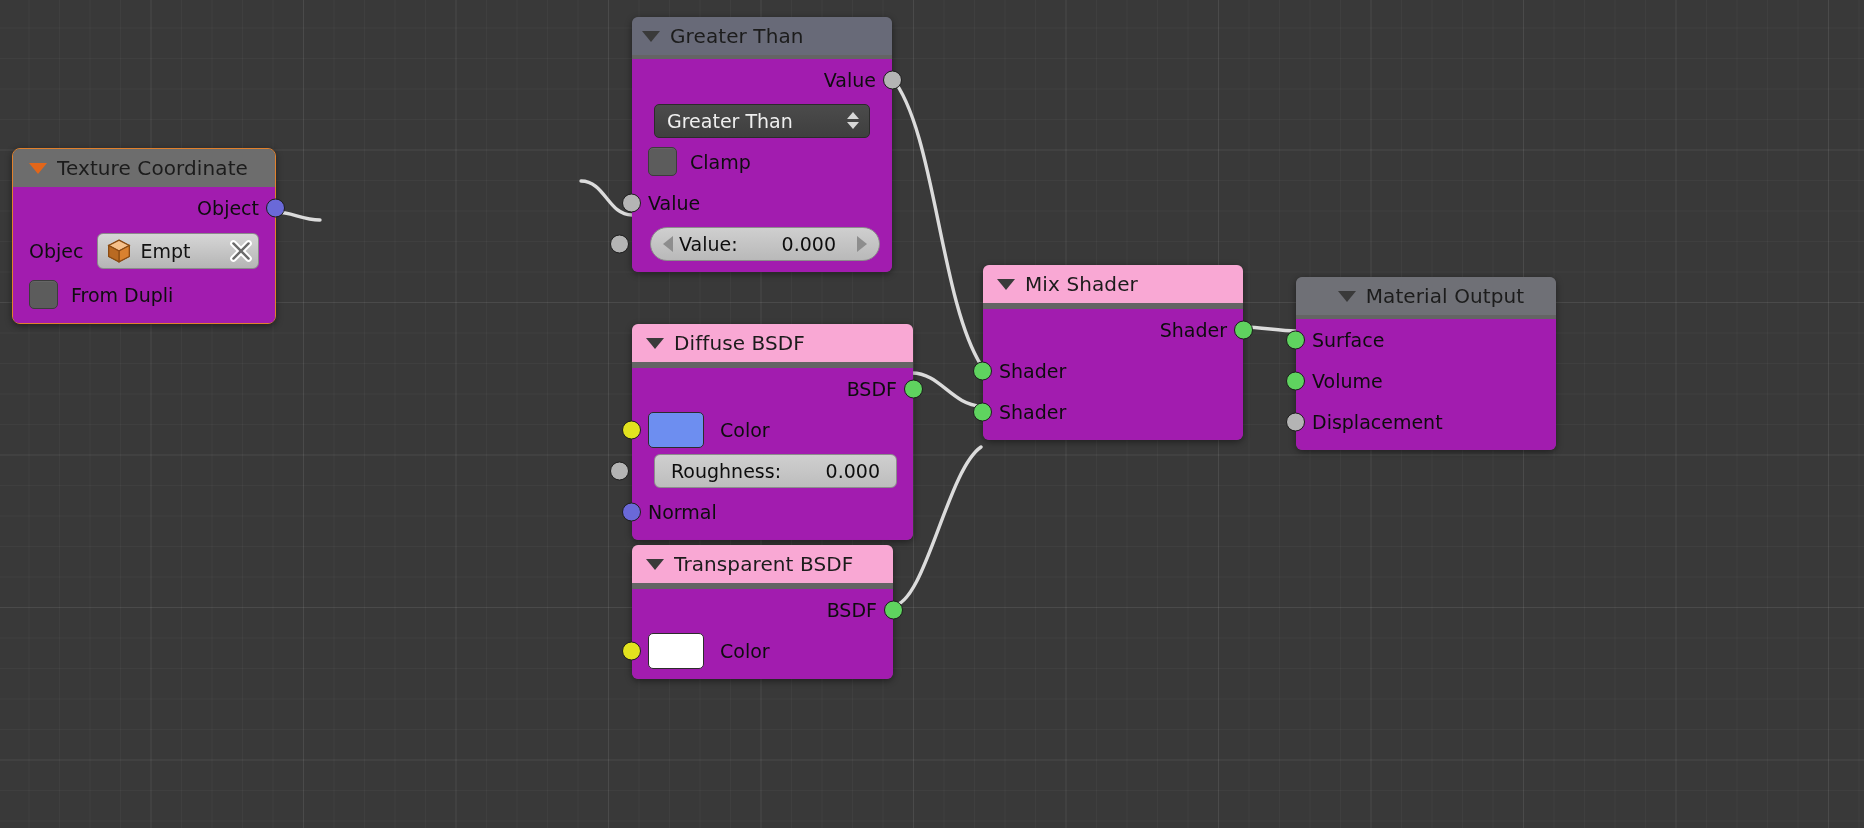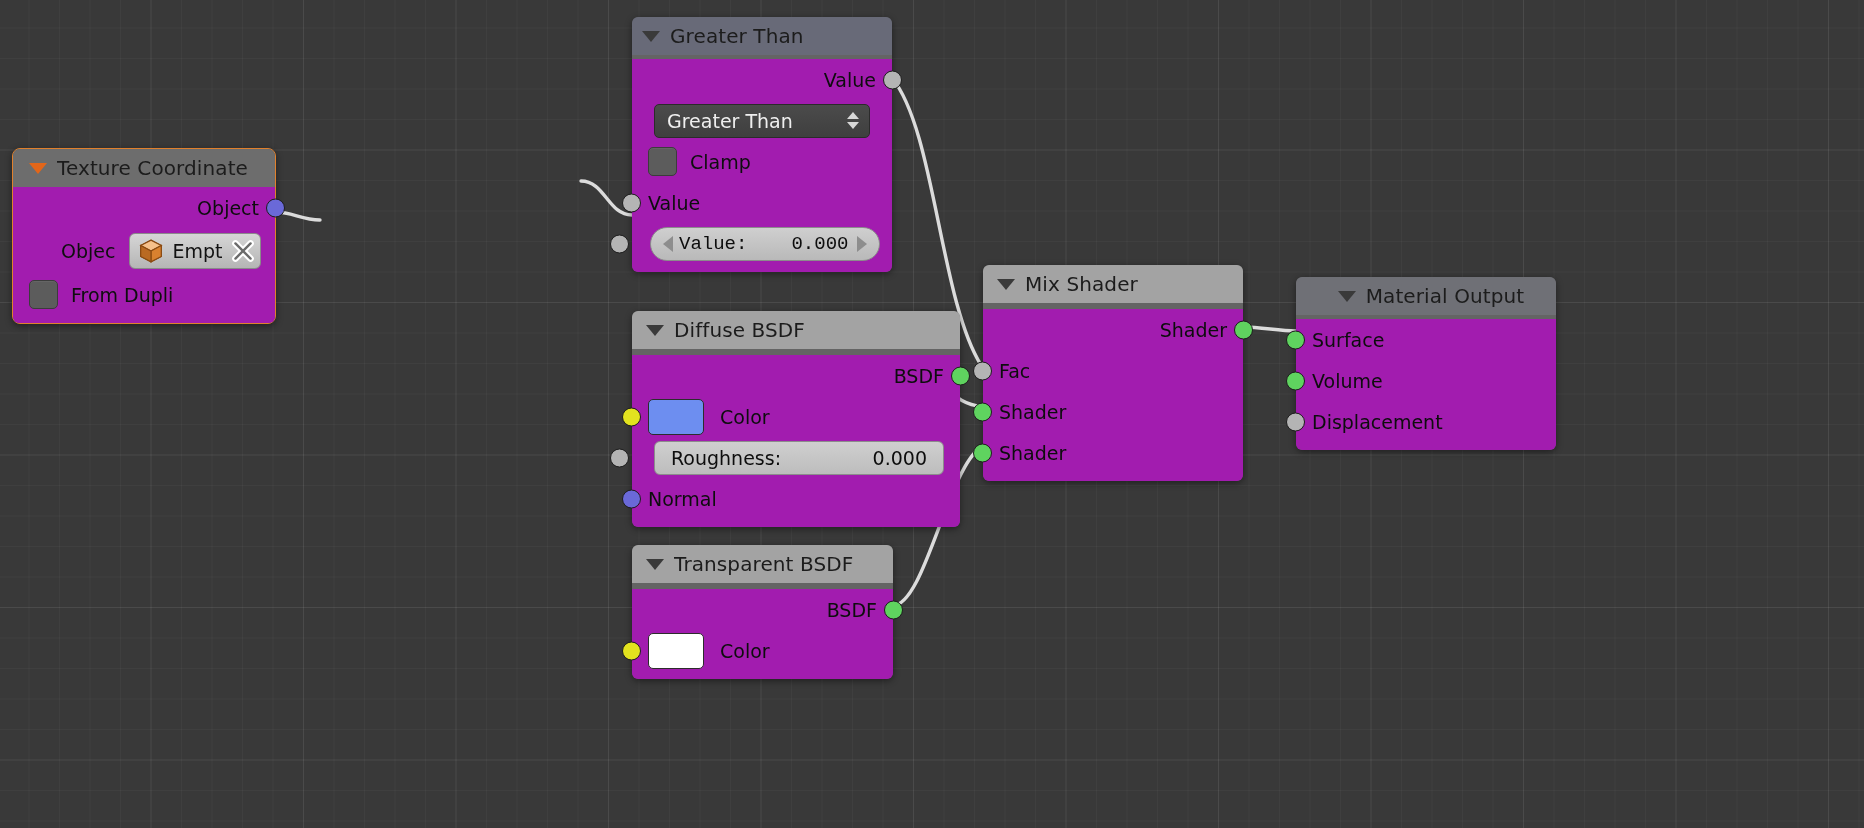--- a/index.html
+++ b/index.html
@@ -43,21 +43,21 @@
   .node-header {
     height: 38px;
     border-radius: 6px 6px 0 0;
     background: #6f6f77;
     display: flex;
     align-items: center;
     padding-left: 10px;
     box-sizing: border-box;
   }
   .node.selected .node-header { border-radius: 7px 7px 0 0; }
-  .node-header.shader  { background: #a3a3a3; padding-left: 14px; }
+  .node-header.shader  { background: #f9a8d4; padding-left: 14px; }
   .node-header.input   { background: #6d6d6d; padding-left: 16px; }
   .node-header.conv    { background: #686a78; }
   .node-header.output  { background: #6f7076; justify-content: center; }
 
   .tri {
     width: 0; height: 0;
     border-left: 9px solid transparent;
     border-right: 9px solid transparent;
     border-top: 11px solid #3a3a3a;
     margin-right: 10px;
@@ -81,21 +81,21 @@
   }
 
   .row {
     position: relative;
     height: 41px;
     display: flex;
     align-items: center;
     padding: 0 16px;
     box-sizing: border-box;
   }
-  .row.tall { height: 46px; margin-left: 32px; }
+  .row.tall { height: 46px; }
 
   .sock-label {
     font-size: 19px;
     color: #0d0d0d;
     white-space: nowrap;
   }
   .row.out { justify-content: flex-end; }
 
   
   .socket {
@@ -154,21 +154,20 @@
     height: 34px;
     margin: 0 0 0 6px;
     border-radius: 17px;
     background: linear-gradient(to bottom, #cfcfcf, #b9b9b9);
     border: 1px solid #8c8c8c;
     display: flex;
     align-items: center;
     padding: 0 12px;
     box-sizing: border-box;
     position: relative;
-    font-family: Liberation Mono, monospace;
   }
   .slider .s-name { font-size: 19px; color: #0d0d0d; }
   .slider .s-val  { font-size: 19px; color: #0d0d0d; margin-left: auto; margin-right: 0; }
   .slider.centered { justify-content: center; }
   .slider.centered .s-name { margin-right: 0; }
   .slider.centered .s-val { margin-left: 44px; margin-right: auto; }
   .arrow-l, .arrow-r {
     width: 0; height: 0;
     border-top: 8px solid transparent;
     border-bottom: 8px solid transparent;
@@ -315,21 +314,21 @@
           <span class="arrow-l"></span>
           <span class="s-name">Value:</span>
           <span class="s-val">0.000</span>
           <span class="arrow-r"></span>
         </div>
       </div>
 
     </div>
   </div>
 
-  <div class="node" style="left:632px; top:311px; width:328px;">
+  <div class="node" style="left:632px; top:324px; width:281px;">
     <div class="node-header shader">
       <span class="tri"></span>
       <span class="node-title">Diffuse BSDF</span>
     </div>
     <div class="node-body">
 
       <div class="row out" style="margin-top:6px;">
         <span class="sock-label">BSDF</span>
         <span class="socket out s-shader"></span>
       </div>
@@ -382,24 +381,20 @@
       <span class="tri"></span>
       <span class="node-title">Mix Shader</span>
     </div>
     <div class="node-body">
 
       <div class="row out" style="margin-top:6px;">
         <span class="sock-label">Shader</span>
         <span class="socket out s-shader"></span>
       </div>
 
-      <div class="row">
-        <span class="socket in s-value"></span>
-        <span class="sock-label">Fac</span>
-      </div>
 
       <div class="row">
         <span class="socket in s-shader"></span>
         <span class="sock-label">Shader</span>
       </div>
 
       <div class="row">
         <span class="socket in s-shader"></span>
         <span class="sock-label">Shader</span>
       </div>

